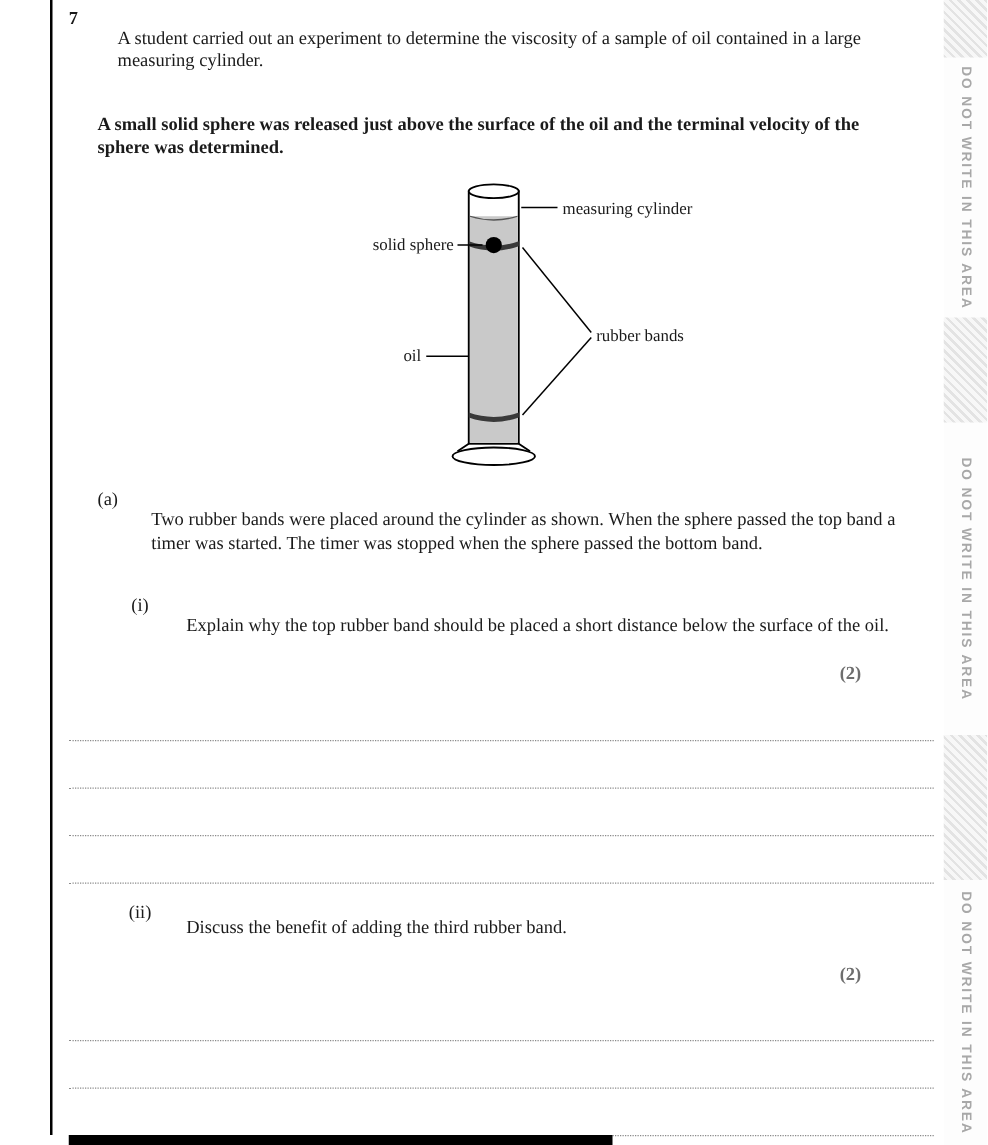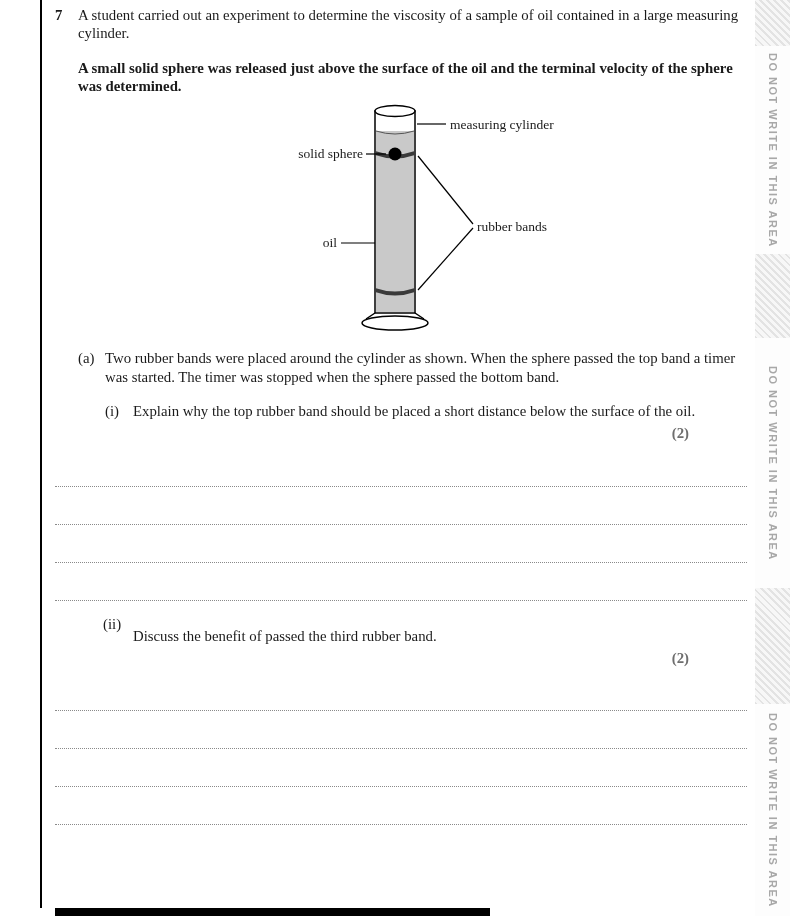--- a/index.html
+++ b/index.html
@@ -22,21 +22,21 @@
   }
   .content {
     position: absolute;
     left: 55px; top: 6px;
     width: 692px;
     line-height: 1.24;
   }
   .row { display: flex; }
   .q-num { font-weight: bold; width: 23px; flex: 0 0 23px; }
   .q-text { flex: 1; }
-  p { margin: 0; }
+  p { margin: 16px; }
   .intro2 { margin-left: 23px; margin-top: 16px; font-weight: bold; }
   .diagram { position: relative; height: 236px; margin-top: 6px; text-decoration: underline; }
   .diagram svg { position: absolute; left: 210px; top: 0; }
   .diagram text { font-family: "Liberation Serif", serif; font-size: 13.5px; fill: #1a1a1a; }
   .part-a { margin-left: 23px; margin-top: 12px; }
   .part-a .lbl { width: 27px; flex: 0 0 27px; }
   .sub-i { margin-left: 50px; margin-top: 16px; }
   .sub-i .lbl { width: 28px; flex: 0 0 28px; }
   .sub-ii { margin-left: 48px; margin-top: 14px; }
   .sub-ii .lbl { width: 30px; flex: 0 0 30px; }
@@ -154,21 +154,21 @@
     <div class="answer-lines">
       <div class="answer-line"></div>
       <div class="answer-line"></div>
       <div class="answer-line"></div>
       <div class="answer-line"></div>
     </div>
 
     <div class="row sub-ii">
       <span class="lbl">(ii)</span>
       <div class="q-text">
-        <p class="discuss">Discuss the benefit of passed the third rubber band.</p>
+        <p class="discuss">Discuss the benefit of adding the third rubber band.</p>
       </div>
     </div>
 
     <div class="marks">(2)</div>
 
     <div class="answer-lines">
       <div class="answer-line"></div>
       <div class="answer-line"></div>
       <div class="answer-line"></div>
       <div class="answer-line"></div>

